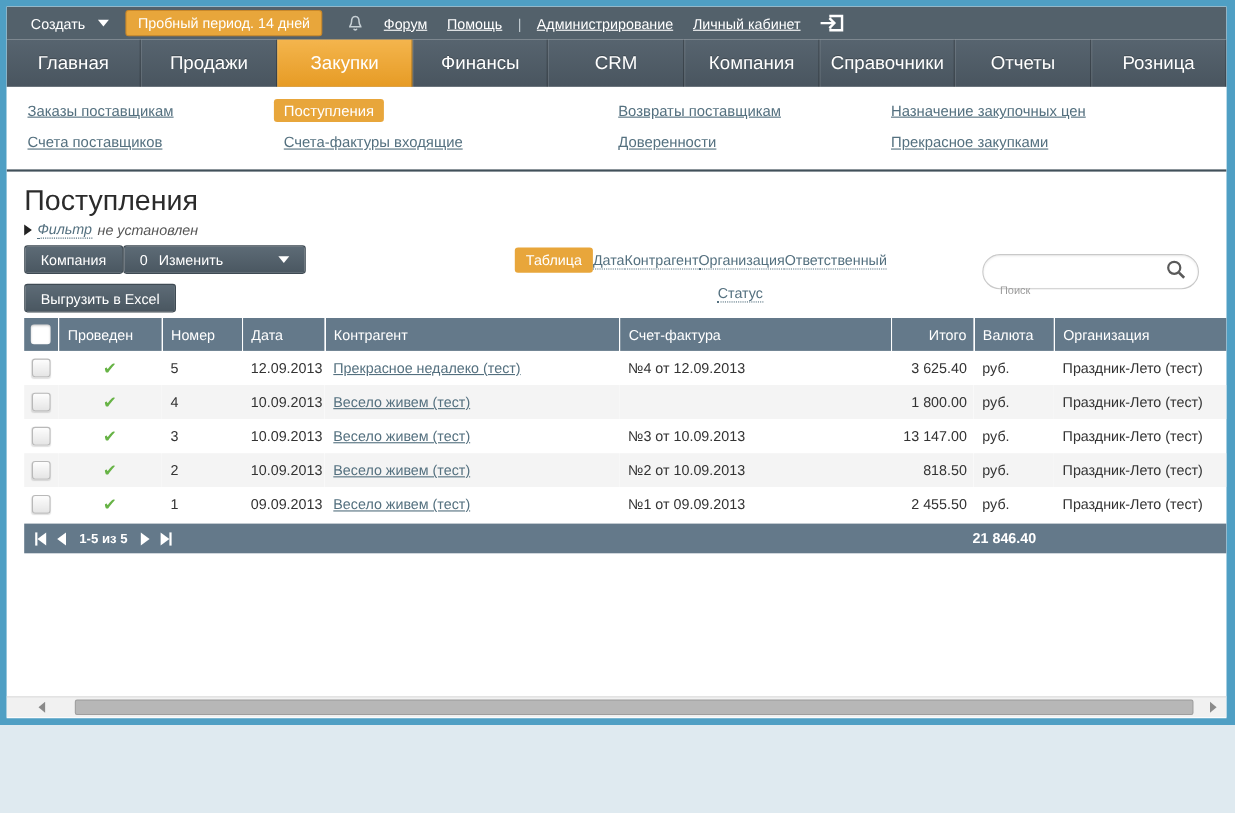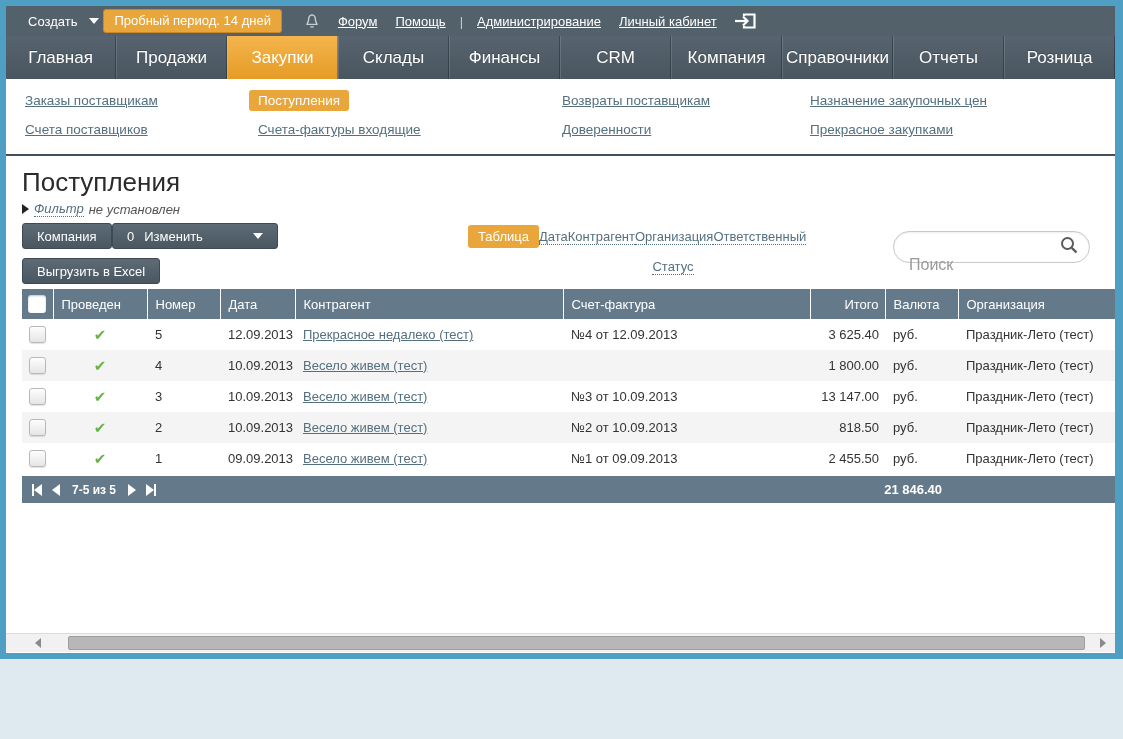--- a/index.html
+++ b/index.html
@@ -9,21 +9,21 @@
   .app { position:relative; width:1123px; height:659px; background:#fff;
          border:6px solid #4f9fc4; border-right-width:8px; overflow:hidden;
          display:flex; flex-direction:column; }
 
   
   .topbar { flex:0 0 30px; background:#53616b; display:flex; align-items:center;
             color:#fff; font-size:13px; white-space:nowrap; }
   .create { margin-left:22px; display:flex; align-items:center; gap:12px; cursor:pointer; }
   .caret-down { width:0; height:0; border-left:5px solid transparent; border-right:5px solid transparent;
                 border-top:6px solid #fff; display:inline-block; }
-  .tb-btn { margin-left:4px; background:#e8a63b; border:1px solid #c9882a; color:#fff;
+  .tb-btn { margin-left:15px; background:#e8a63b; border:1px solid #c9882a; color:#fff;
             padding:3px 10px 4px; border-radius:3px; font-size:13px; cursor:pointer; }
   .tb-btn.first { margin-left:108px; }
   .bell { margin-left:22px; display:flex; align-items:center; }
   .tb-links { display:flex; align-items:center; margin-left:18px; gap:18px; }
   .tb-link { color:#fff; text-decoration:underline; cursor:pointer; }
   .tb-sep { color:#c2cbd1; margin:0 -4px; }
   .logout { margin-left:16px; margin-right:14px; display:flex; align-items:center; cursor:pointer; }
 
   
   .mainnav { flex:0 0 43px; background:linear-gradient(#57646f,#49555f); display:flex; }
@@ -62,21 +62,21 @@
 
   .views { position:absolute; left:446px; top:2px; width:410px; font-size:13px; }
   .views-row1 { display:flex; align-items:center; }
   .view-active { background:#e8a63b; color:#fff; border-radius:3px; padding:4px 10px; cursor:pointer; }
   .view-link { color:#54707f; border-bottom:1px dotted #54707f; cursor:pointer; }
   .views-row2 { margin-top:11px; text-align:center; }
 
   .search { position:absolute; right:25px; top:8px; width:197px; height:32px; border:1px solid #c9c9c9;
             border-radius:17px; background:#fff; display:flex; align-items:center; padding:0 10px 0 13px;
             box-shadow:inset 0 1px 2px rgba(0,0,0,.08); }
-  .search input { border:none; outline:none; flex:1; font-size:16px; color:#0369a1; width:120px;
+  .search input { border:none; outline:none; flex:1; font-size:10px; color:#0369a1; width:120px;
                   font-family:"Liberation Sans",sans-serif; background:transparent;margin-top:35px; }
   .search input::placeholder { color:#9a9a9a; }
 
   
   .table-wrap { width:1136px; }
   table.grid { border-collapse:collapse; table-layout:fixed; width:1136px; font-size:13px; color:#333; }
   table.grid col.c-cb  { width:31px; }  table.grid col.c-post { width:94px; }
   table.grid col.c-num { width:73px; }  table.grid col.c-date { width:75px; }
   table.grid col.c-ctr { width:268px; } table.grid col.c-inv  { width:247px; }
   table.grid col.c-tot { width:75px; }  table.grid col.c-cur  { width:73px; }
@@ -154,21 +154,20 @@
         <line x1="2" y1="9" x2="14" y2="9" stroke="#fff" stroke-width="2.2"></line>
         <path d="M10 4.5 L14.5 9 L10 13.5" fill="none" stroke="#fff" stroke-width="2.2"></path>
       </svg>
     </div>
   </div>
 
   <div class="mainnav" id="mainnav">
       <div class="nav-tab">Главная</div>
       <div class="nav-tab">Продажи</div>
       <div class="nav-tab active">Закупки</div>
-      <div class="nav-tab">Склады</div>
       <div class="nav-tab">Финансы</div>
       <div class="nav-tab">CRM</div>
       <div class="nav-tab">Компания</div>
       <div class="nav-tab">Справочники</div>
       <div class="nav-tab">Отчеты</div>
       <div class="nav-tab">Розница</div>
     </div>
 
   <div class="submenu" id="submenu">
       <span class="sub-link">Заказы поставщикам</span>
@@ -323,21 +322,21 @@
 
       <div class="tfooter">
         <div class="pager">
           <span class="pg-btn">
             <span class="pg-bar"></span>
               <span class="tri-l"></span>
           </span>
           <span class="pg-btn">
             <span class="tri-l"></span>
           </span>
-          <span class="pg-text">7-5 из 5</span>
+          <span class="pg-text">1-5 из 5</span>
           <span class="pg-btn">
             <span class="tri-r"></span>
           </span>
           <span class="pg-btn">
             <span class="tri-r"></span>
               <span class="pg-bar"></span>
           </span>
         </div>
         <span class="footer-total">21 846.40</span>
       </div>

